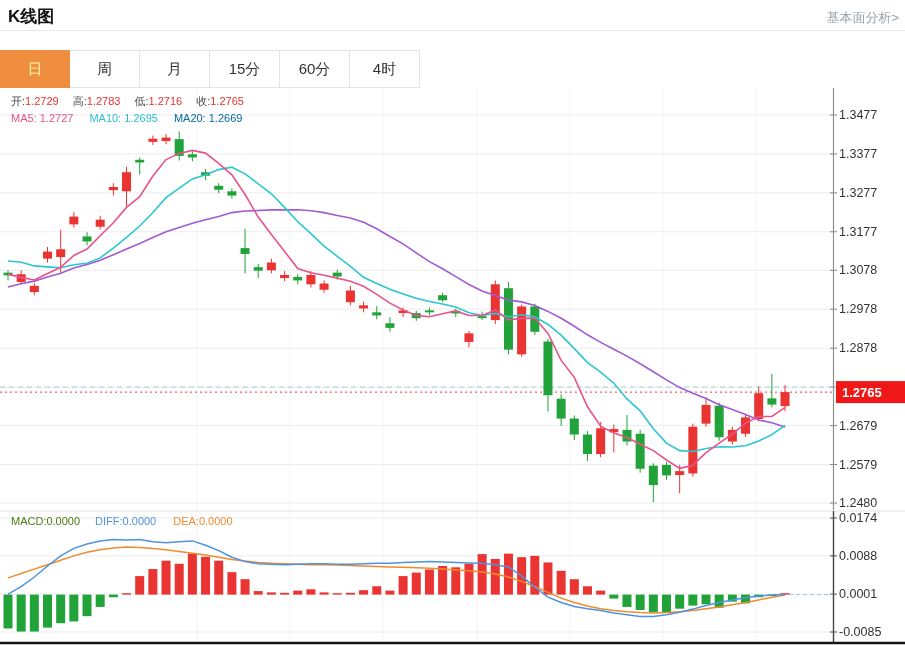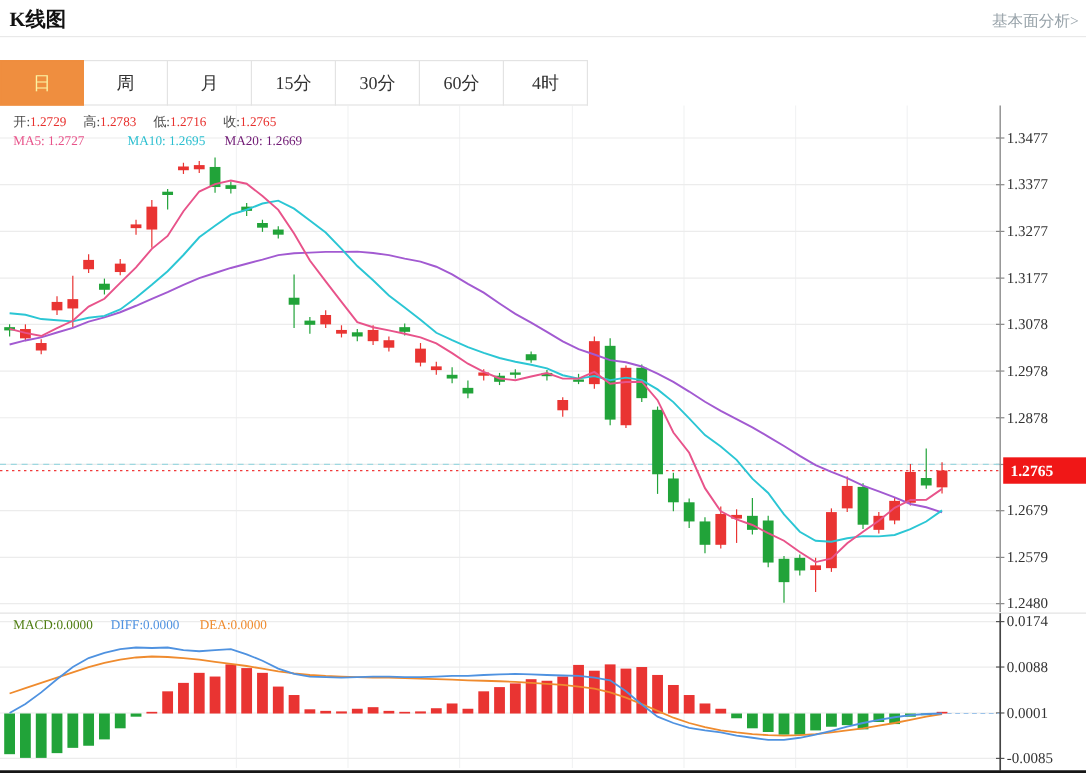--- a/index.html
+++ b/index.html
@@ -1,54 +1,53 @@
 <!DOCTYPE html>
 <html><head>
 <meta charset="utf-8">
 <style>
   html,body{margin:0;padding:0;background:#fff;}
   .app{position:relative;width:905px;height:645px;background:#fff;overflow:hidden;
-       font-family:Liberation Serif, serif;}
+       font-family:Liberation Sans, sans-serif;}
   .page-title{position:absolute;top:5px;left:8px;font-size:17px;font-weight:bold;color:#111;z-index:3;}
   .analysis-link{position:absolute;top:9px;right:6px;font-size:13px;color:#96a1a8;cursor:pointer;z-index:3;}
   .hdr-line{position:absolute;top:30px;left:0;width:905px;height:1px;background:#e9e9e9;z-index:2;}
   .tabs{position:absolute;top:50px;left:0;display:flex;z-index:3;}
   .tab{width:70px;height:38px;box-sizing:border-box;border:1px solid #e3e3e3;border-left:none;
        display:flex;align-items:center;justify-content:center;font-size:15px;color:#333;
        background:#fff;cursor:pointer;}
   .tab:first-child{border-left:1px solid #e3e3e3;}
   .tab.active{background:#ef8e3f;border-color:#ef8e3f;color:#fcf3a3;}
   .lg{position:absolute;left:11px;font-size:11px;white-space:nowrap;z-index:3;}
   .lg-ohlc{top:94px;}
   .lg-ma{top:112px;}
   .lg-macd{top:515px;}
   .lbl{color:#4a4a4a;}
   .val{color:#e8312e;margin-right:14px;}
   .ma5{color:#e8538a;margin-right:16px;}
-  .ma10{color:#2bbfd0;margin-right:16px;margin-left:20px;}
-  .ma20{color:#701a75;}
+  .ma10{color:#2bbfd0;margin-right:16px;}
+  .ma20{color:#0369a1;}
   .m-macd{color:#4d7c0f;margin-right:15px;}
   .m-diff{color:#4f92e0;margin-right:17px;}
   .m-dea{color:#ef8b2e;}
   svg{position:absolute;top:0;left:0;z-index:1;}
 </style>
 </head>
 <body>
 
 <div class="app">
   <div class="page-title">K线图</div>
   <div class="analysis-link">基本面分析&gt;</div>
   <div class="hdr-line"></div>
 
   <div class="tabs" id="tabs">
       <div class="tab active">日</div>
       <div class="tab">周</div>
       <div class="tab">月</div>
       <div class="tab">15分</div>
-      <div class="tab">30分</div>
       <div class="tab">60分</div>
       <div class="tab">4时</div>
     </div>
 
   <div class="lg lg-ohlc">
     <span class="lbl">开:</span><span class="val">1.2729</span><span class="lbl">高:</span><span class="val">1.2783</span><span class="lbl">低:</span><span class="val">1.2716</span><span class="lbl">收:</span><span class="val">1.2765</span>
   </div>
   <div class="lg lg-ma">
     <span class="ma5">MA5: 1.2727</span><span class="ma10">MA10: 1.2695</span><span class="ma20">MA20: 1.2669</span>
   </div>

